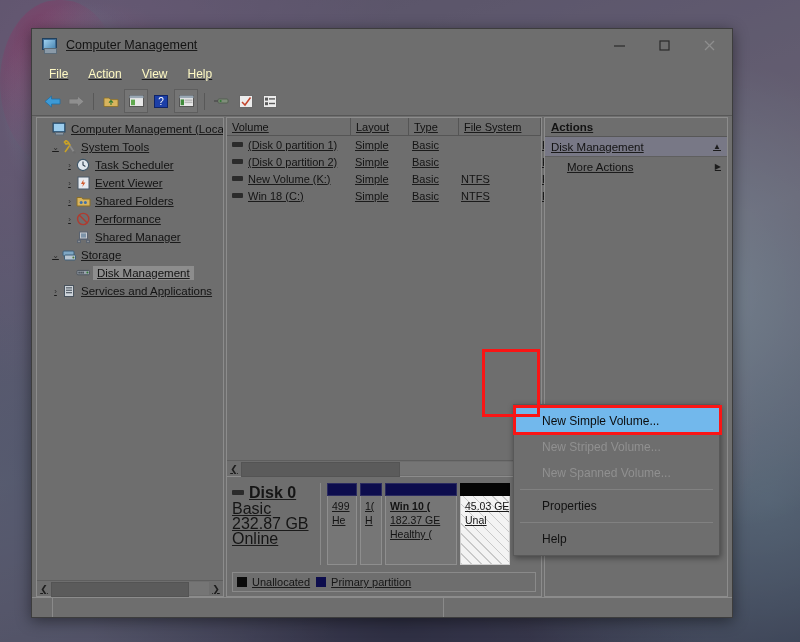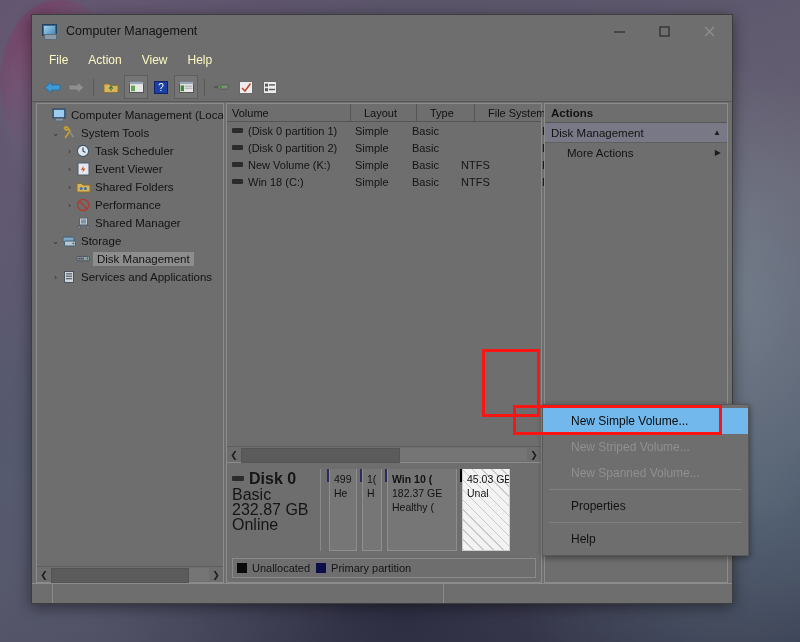--- a/index.html
+++ b/index.html
@@ -23,24 +23,24 @@
     background:radial-gradient(ellipse at 40% 35%, rgba(214,40,120,.75), rgba(214,40,120,0) 68%);}
   .wp.blob2{left:84%;top:2%;width:150px;height:220px;border-radius:50%;
     background:radial-gradient(ellipse at 50% 50%, rgba(186,188,214,.55), rgba(186,188,214,0) 70%);}
   .wp.blob3{left:-4%;top:-6%;width:190px;height:150px;border-radius:50%;
     background:radial-gradient(ellipse at 50% 50%, rgba(206,122,168,.5), rgba(206,122,168,0) 70%);}
   .wp.blob4{left:78%;top:60%;width:170px;height:200px;border-radius:50%;
     background:radial-gradient(ellipse at 50% 50%, rgba(92,176,196,.45), rgba(92,176,196,0) 70%);}
   .wp.dim{background:rgba(60,58,72,.46);}
   
   #app-window{
-    position:absolute;left:31px;top:14px;width:700px;height:588px;
+    position:absolute;left:31px;top:28px;width:700px;height:588px;
     background:#6e6e6e;border:1px solid #3d3d3d;
     box-shadow:0 3px 14px rgba(0,0,0,.45);
-    display:flex;flex-direction:column;color:#1b1b1b;
+    display:flex;flex-direction:column;color:#1b1b1b;text-decoration:underline;
   }
   .titlebar{height:32px;background:#6e6e6e;display:flex;align-items:center;flex:0 0 auto;}
   .title-ico{width:17px;height:16px;margin-left:9px;margin-right:8px;position:relative;flex:0 0 auto;}
   .title-ico .mon{position:absolute;left:1px;top:1px;width:13px;height:10px;background:#3d6b94;border:1px solid #21405c;}
   .title-ico .mon:after{content:"";position:absolute;left:1px;top:1px;right:1px;bottom:1px;
     background:linear-gradient(135deg,#9fd0ef,#4d8ab5);}
   .title-ico .base{position:absolute;left:3px;top:11px;width:11px;height:4px;background:#8a9aa8;border:1px solid #5b6b78;}
   .title-txt{font-size:12.5px;color:#131313;}
   .wbtns{margin-left:auto;display:flex;height:32px;}
   .wbtn{width:45px;height:32px;display:flex;align-items:center;justify-content:center;color:#2a2a2a;font-size:13px;}
@@ -63,40 +63,40 @@
   .tlabel{color:#131313;}
   .tnode.sel .tlabel{background:#8d8d8d;padding:1px 4px;margin-left:-2px;}
   .hscroll{height:15px;background:#6e6e6e;border-top:1px solid #5e5e5e;display:flex;align-items:center;flex:0 0 auto;}
   .hs-arrow{width:14px;height:13px;display:flex;align-items:center;justify-content:center;color:#1d1d1d;font-size:9px;}
   .hs-track{flex:1 1 auto;height:13px;background:#757575;position:relative;}
   .hs-thumb{position:absolute;top:0;left:0;height:13px;background:#5b5b5b;border:1px solid #545454;}
   
   #main-pane{flex:1 1 auto;margin:0 2px;min-width:0;}
   .volwrap{flex:1 1 auto;display:flex;flex-direction:column;min-height:0;}
   .voltable{font-size:11px;}
-  .vhead{display:flex;height:17px;align-items:stretch;border-bottom:1px solid #555;gap:8px;}
+  .vhead{display:flex;height:17px;align-items:stretch;border-bottom:1px solid #555;}
   .vhead .vc{display:flex;align-items:center;padding-left:5px;color:#111;border-right:1px solid #555;overflow:hidden;}
   .vrow{display:flex;height:17px;align-items:center;}
   .vrow .vc{display:flex;align-items:center;padding-left:5px;color:#141414;overflow:hidden;white-space:nowrap;}
   .c-vol{width:118px;flex:0 0 auto;}
   .c-lay{width:52px;flex:0 0 auto;}
   .c-typ{width:44px;flex:0 0 auto;}
   .c-fs{width:76px;flex:0 0 auto;}
   .c-st{width:60px;flex:0 0 auto;}
   .vol-ico{width:11px;height:5px;background:#2b2b2b;border-radius:1px;margin-right:5px;flex:0 0 auto;}
   .volspace{flex:1 1 auto;}
   .vol-hs{border-top:1px solid #5e5e5e;}
   
   .diskarea{flex:0 0 auto;border-top:1px solid #8c8c8c;background:#6e6e6e;padding:6px 5px 4px 5px;}
   .diskrow{display:flex;height:82px;}
   .diskinfo{width:88px;flex:0 0 auto;font-size:16px;line-height:15px;color:#151515;border-right:1px solid #8a8a8a;padding-top:2px;}
   .diskinfo .dt{display:flex;align-items:center;font-weight:bold;margin-bottom:1px;}
   .diskinfo .dt .dico{width:12px;height:5px;background:#2b2b2b;border-radius:1px;margin-right:5px;}
   .parts{flex:1 1 auto;display:flex;gap:3px;padding-left:6px;min-width:0;}
-  .part{position:relative;display:flex;flex-direction:row;min-width:0;}
+  .part{position:relative;display:flex;flex-direction:column;min-width:0;}
   .part .bar{height:11px;background:#0d0d4d;border:1px solid #2b2b60;flex:0 0 auto;}
   .part .bar.unalloc{background:#050505;border-color:#050505;}
   .part .pbody{flex:1 1 auto;background:#767676;border:1px solid #8e8e8e;border-top:none;
     font-size:10.5px;line-height:14px;padding:3px 3px 0 4px;overflow:hidden;white-space:nowrap;color:#131313;}
   .part .pbody .l1{font-weight:bold;}
   .part .pbody.hatch{
     background-color:#f3f3f3;border-color:#cfcfcf;
     background-image:repeating-linear-gradient(45deg,#c9c9c9 0 1px,rgba(0,0,0,0) 1px 7px);}
   .legend{display:flex;align-items:center;gap:6px;height:18px;margin-top:7px;padding-left:4px;
     font-size:11px;color:#151515;border:1px solid #8a8a8a;background:#6e6e6e;}
@@ -112,21 +112,21 @@
   .ap-item.head{background:#787886;border-bottom:1px solid #5f5f5f;}
   .ap-item .sp{margin-left:auto;font-size:8px;color:#1d1d1d;}
   .ap-item.sub{padding-left:22px;}
   
   .statusbar{height:19px;flex:0 0 auto;display:flex;align-items:center;border-top:1px solid #8c8c8c;}
   .sseg{height:19px;border-right:1px solid #8a8a8a;}
   .sseg.s1{width:20px;}
   .sseg.s2{width:390px;}
   .sseg.s3{flex:1 1 auto;border-right:none;}
   
-  #context-menu{position:absolute;left:542px;top:404px;width:205px;background:#6e6e6e;
+  #context-menu{position:absolute;left:513px;top:404px;width:205px;background:#6e6e6e;
     border:1px solid #585858;box-shadow:1px 2px 6px rgba(0,0,0,.4);padding:3px 0;z-index:40;}
   .cmi{height:26px;display:flex;align-items:center;padding-left:28px;font-size:12px;color:#121212;}
   .cmi.hl{background:#72b8ec;color:#0c0c0c;}
   .cmi.disabled{color:#909090;}
   .cmsep{height:1px;background:#818181;margin:3px 6px;}
   
   .redbox{position:absolute;border:3px solid #fa1515;z-index:60;pointer-events:none;}
   #redbox-unallocated{left:482px;top:349px;width:52px;height:62px;}
   #redbox-menu-item{left:513px;top:405px;width:203px;height:24px;}
 </style>

